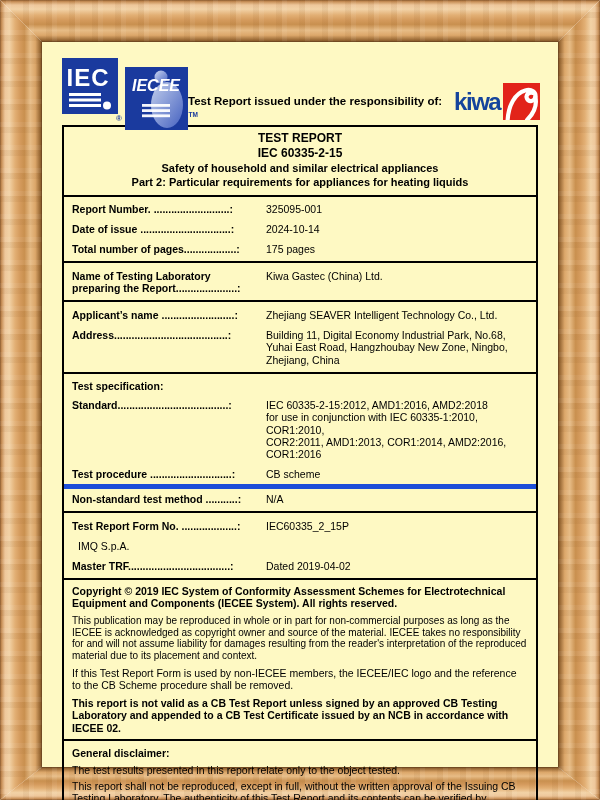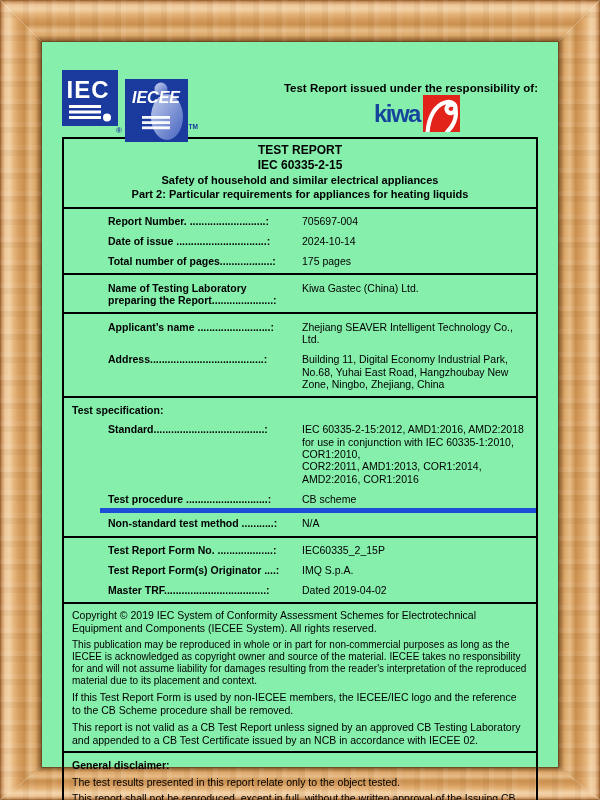--- a/index.html
+++ b/index.html
@@ -30,50 +30,50 @@
       linear-gradient(270deg,#8a5a2e 0%,#c89058 4%,#eec79b 12%,#f2d2a6 22%,#e2af74 36%,#d49a5c 48%,#c9904f 58%,#e7bc86 72%,#dca76a 84%,#9a6a36 95%,#7a4f24 100%);
   }
   .frame-top    { top:0; left:0; width:600px; height:42px; clip-path:polygon(0 0,600px 0,558px 42px,42px 42px); }
   .frame-bottom { bottom:0; left:0; width:600px; height:33px; clip-path:polygon(42px 0,558px 0,600px 33px,0 33px); }
   .frame-left   { top:0; left:0; width:42px; height:800px; clip-path:polygon(0 0,42px 42px,42px 767px,0 800px); }
   .frame-right  { top:0; right:0; width:42px; height:800px; clip-path:polygon(42px 0,42px 800px,0 767px,0 42px); }
 
   
   .doc {
     position:absolute; left:42px; top:42px; right:42px; bottom:33px;
-    background:#86efac; box-shadow:0 0 0 1px rgba(100,65,30,0.55);
-    padding:18px 20px 0 20px; box-sizing:border-box;
+    background:#fef9c3; box-shadow:0 0 0 1px rgba(100,65,30,0.55);
+    padding:6px 20px 0 20px; box-sizing:border-box;
   }
 
   
   .logo-row { display:flex; align-items:flex-end; height:72px; }
   .iec-logo { position:relative; width:56px; height:56px; margin-bottom:6px; }
   .iec-logo .reg { position:absolute; right:-4px; bottom:-9px; font-size:8px; color:#1A3A9E; font-weight:bold; }
   .iecee-logo { position:relative; width:63px; height:49px; margin-left:7px; margin-bottom:4px; }
   .iecee-logo .tm { position:absolute; right:-10px; bottom:-2px; font-size:6.5px; color:#1A3A9E; font-weight:bold; }
-  .resp-block { margin-left:auto; display:flex; flex-direction:column; align-items:center; padding-top:6px; }
+  .resp-block { margin-left:auto; display:flex; flex-direction:row; align-items:center; padding-top:6px; }
   .resp-text { font-size:11.5px; font-weight:bold; white-space:nowrap; }
   .kiwa { display:flex; align-items:center; margin-top:1px; }
   .kiwa-text { font-size:24px; font-weight:bold; color:#15449C; letter-spacing:-1.5px; line-height:1; margin-right:3px;margin-left:12px; }
 
   
   .report-table { border:2px solid #000; margin-top:5px; font-size:10.5px; line-height:1.18; }
   .sec { border-top:2px solid #000; }
   .sec:first-child { border-top:none; }
   .title-block { text-align:center; font-weight:bold; padding:4px 8px 5px 8px; }
   .tb-s { font-size:12px; line-height:1.25; }
   .tb-l { font-size:11px; line-height:1.3; }
-  .row { display:flex; padding:4.5px 8px 3px 8px;margin-left:36px; }
+  .row { display:flex; padding:4.5px 8px 3px 8px; }
   .row .lbl { width:188px; flex:none; font-weight:bold; white-space:nowrap; overflow:hidden; }
   .row .val { flex:1; padding-left:6px; }
   .sec-pad { padding:2px 0 3px 0; }
   .thin-top { border-top:5px solid #1d4ed8; }
   .heading-row { font-weight:bold; padding:4px 8px 2px 8px; }
   .para { padding:3px 8px 2px 8px; }
-  .para.bold { font-weight:normal; }
+  .para.bold { font-weight:bold; }
   .para.small { font-size:10px; line-height:1.18; }
 
   svg text { font-family:"Liberation Sans", sans-serif; }
 </style>
 </head>
 <body>
 
 <div class="scene">
   <div class="frame frame-top wood-h"></div>
   <div class="frame frame-bottom wood-b"></div>
@@ -130,21 +130,21 @@
       <div class="sec title-block">
         <div class="tb-s">TEST REPORT</div>
         <div class="tb-s">IEC 60335-2-15</div>
         <div class="tb-l">Safety of household and similar electrical appliances</div>
         <div class="tb-l">Part 2: Particular requirements for appliances for heating liquids</div>
       </div>
 
       <div class="sec sec-pad">
         <div class="row">
           <span class="lbl">Report Number. ..........................:</span>
-          <span class="val">705697-004</span>
+          <span class="val">325095-001</span>
         </div>
         <div class="row">
           <span class="lbl">Date of issue ...............................:</span>
           <span class="val">2024-10-14</span>
         </div>
         <div class="row">
           <span class="lbl">Total number of pages..................:</span>
           <span class="val">175 pages</span>
         </div>
       </div>
@@ -189,21 +189,20 @@
           <span class="val">N/A</span>
         </div>
       </div>
 
       <div class="sec sec-pad">
         <div class="row">
           <span class="lbl">Test Report Form No. ...................:</span>
           <span class="val">IEC60335_2_15P</span>
         </div>
         <div class="row">
-          <span class="lbl">Test Report Form(s) Originator ....:</span>
           <span class="val">IMQ S.p.A.</span>
         </div>
         <div class="row">
           <span class="lbl">Master TRF...................................:</span>
           <span class="val">Dated 2019-04-02</span>
         </div>
       </div>
 
       <div class="sec sec-pad">
         <div class="para bold">Copyright © 2019 IEC System of Conformity Assessment Schemes for Electrotechnical Equipment and Components (IECEE System). All rights reserved.</div>

